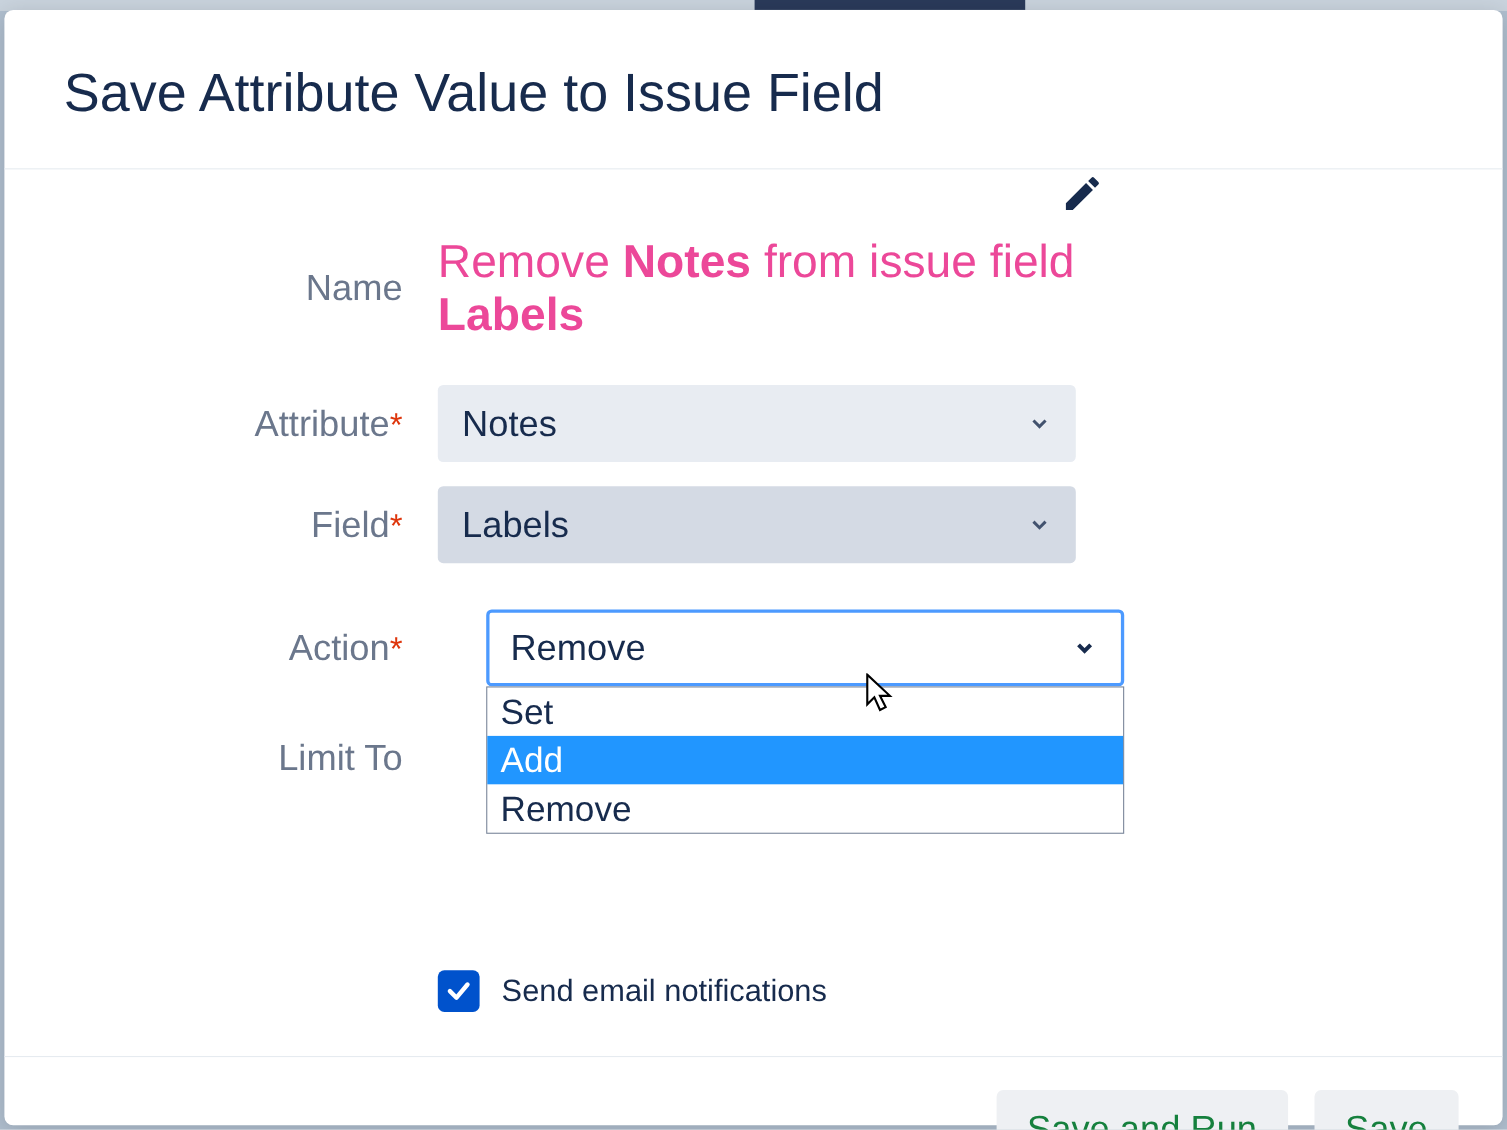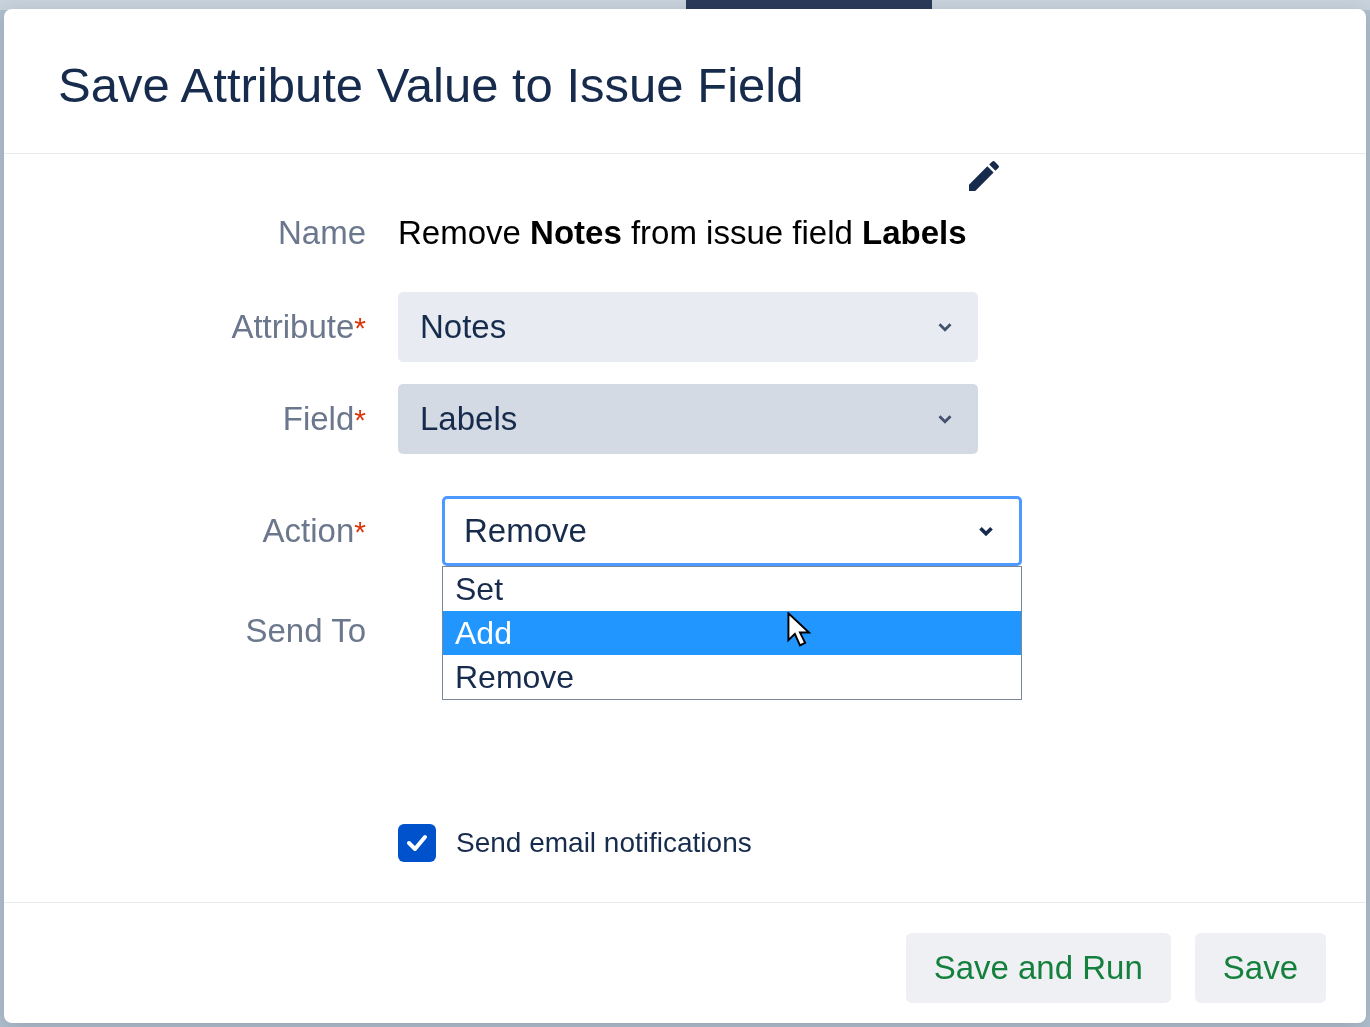--- a/index.html
+++ b/index.html
@@ -59,22 +59,22 @@
   }
   .required {
     color: #de350b;
     font-size: 30px;
   }
   .form-value-col {
     width: 580px;
     position: relative;
   }
   .name-display {
-    font-size: 33px;
-    color: #000000;
+    font-size: 42px;
+    color: #ec4899;
     display: inline;
   }
   .name-display b { font-weight: 700; }
   .edit-icon {
     position: absolute;
     left: 960px;
     top: 2px;
     width: 40px; height: 40px;
     color: #172b4d;
     cursor: pointer;
@@ -261,21 +261,21 @@
         <div class="dropdown-panel">
           <div class="dropdown-option">Set</div>
           <div class="dropdown-option hover">Add</div>
           <div class="dropdown-option">Remove</div>
         </div>
       </div>
     </div>
 
     <div class="form-row row-limit">
       <div class="form-label-col">
-        <span class="form-label">Send To</span>
+        <span class="form-label">Limit To</span>
       </div>
       <div class="form-value-col"></div>
     </div>
 
     <div class="checkbox-row">
       <div class="checkbox">
         <svg viewBox="0 0 24 24" fill="none" stroke="currentColor" stroke-width="4" stroke-linecap="round" stroke-linejoin="round">
             <polyline points="4 12 10 18 20 6"></polyline>
           </svg>
       </div>

